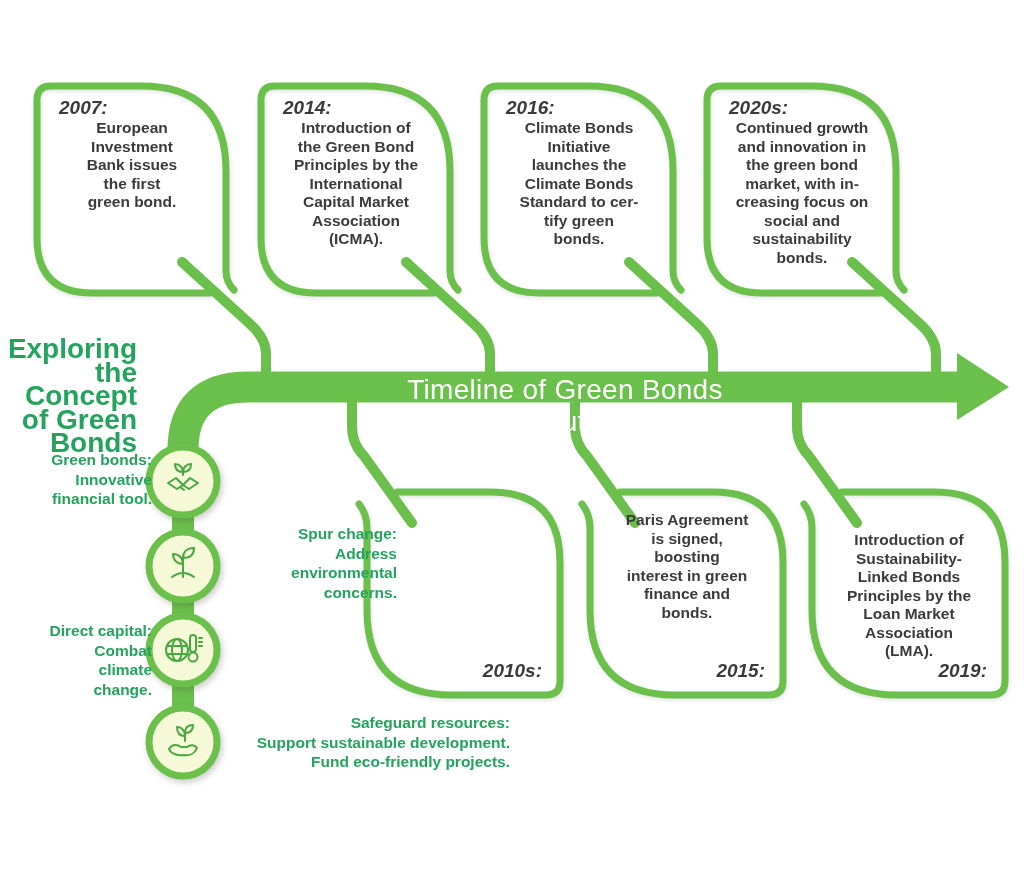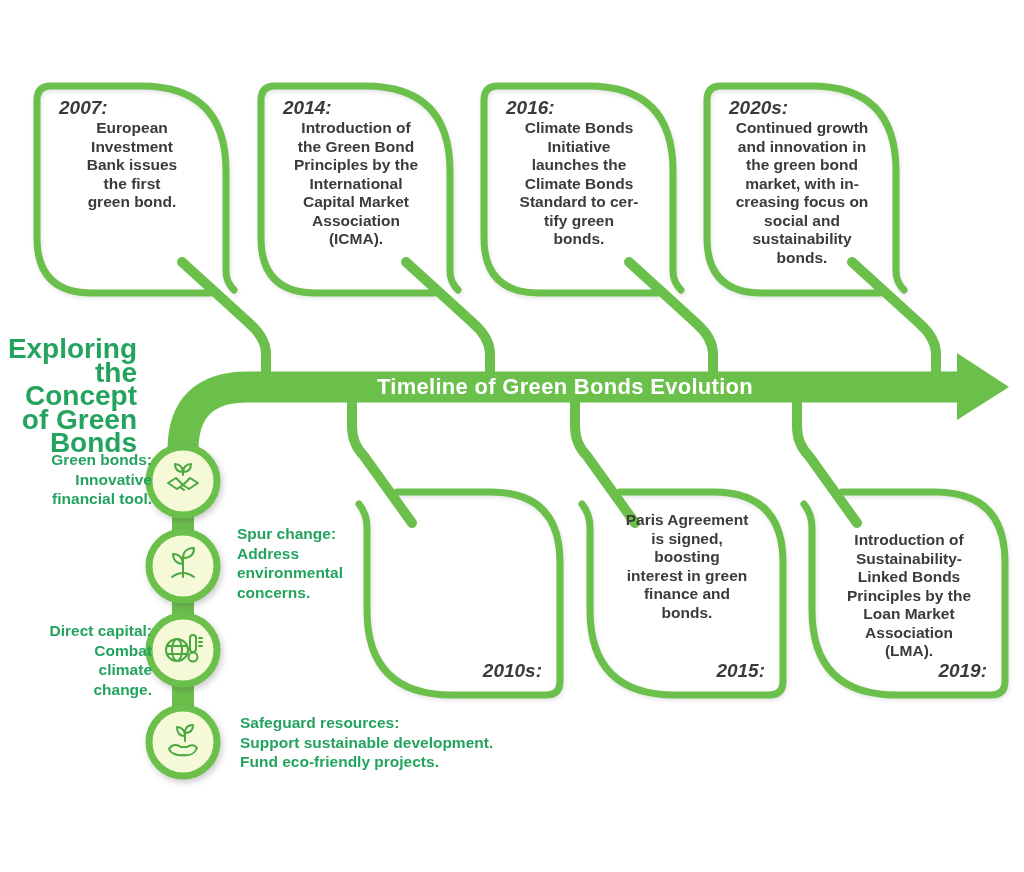--- a/index.html
+++ b/index.html
@@ -7,23 +7,23 @@
   .stage{position:relative;width:1024px;height:872px;background:#fff;}
   .abs{position:absolute;}
   .layer{position:absolute;left:0;top:0;}
   .lines{white-space:pre-line;}
   .boxgroup{filter:drop-shadow(1px 2px 2px rgba(70,70,70,.15));}
   .circlegroup{filter:drop-shadow(2px 3px 3px rgba(70,70,70,.28));}
   .year{font-size:19px;font-weight:800;color:var(--dark);font-style:italic;}
   .body-text{font-size:15.5px;font-weight:600;line-height:18.5px;color:var(--dark);text-align:center;}
   .green-label{font-size:15.5px;font-weight:700;line-height:19.5px;color:var(--green_text);}
   .align-r{text-align:right;margin-left:12px;}
-  .align-l{text-align:left;}
+  .align-l{text-align:right;}
   .heading{font-size:28px;font-weight:800;line-height:23.5px;color:var(--green_text);text-align:right;}
-  .timeline-title{font-size:22px;font-weight:700;color:var(--title_white);text-align:center;letter-spacing:.3px;}
+  .timeline-title{font-size:28px;font-weight:400;color:var(--title_white);text-align:center;letter-spacing:.3px;}
   .topbox-text{width:172px;}
   .topbox-text .body-text{}
   .bottombox-year{width:175px;text-align:right;}
   svg *{vector-effect:non-scaling-stroke;}
 </style>
 </head>
 <body>
 
 <div class="stage">
 

